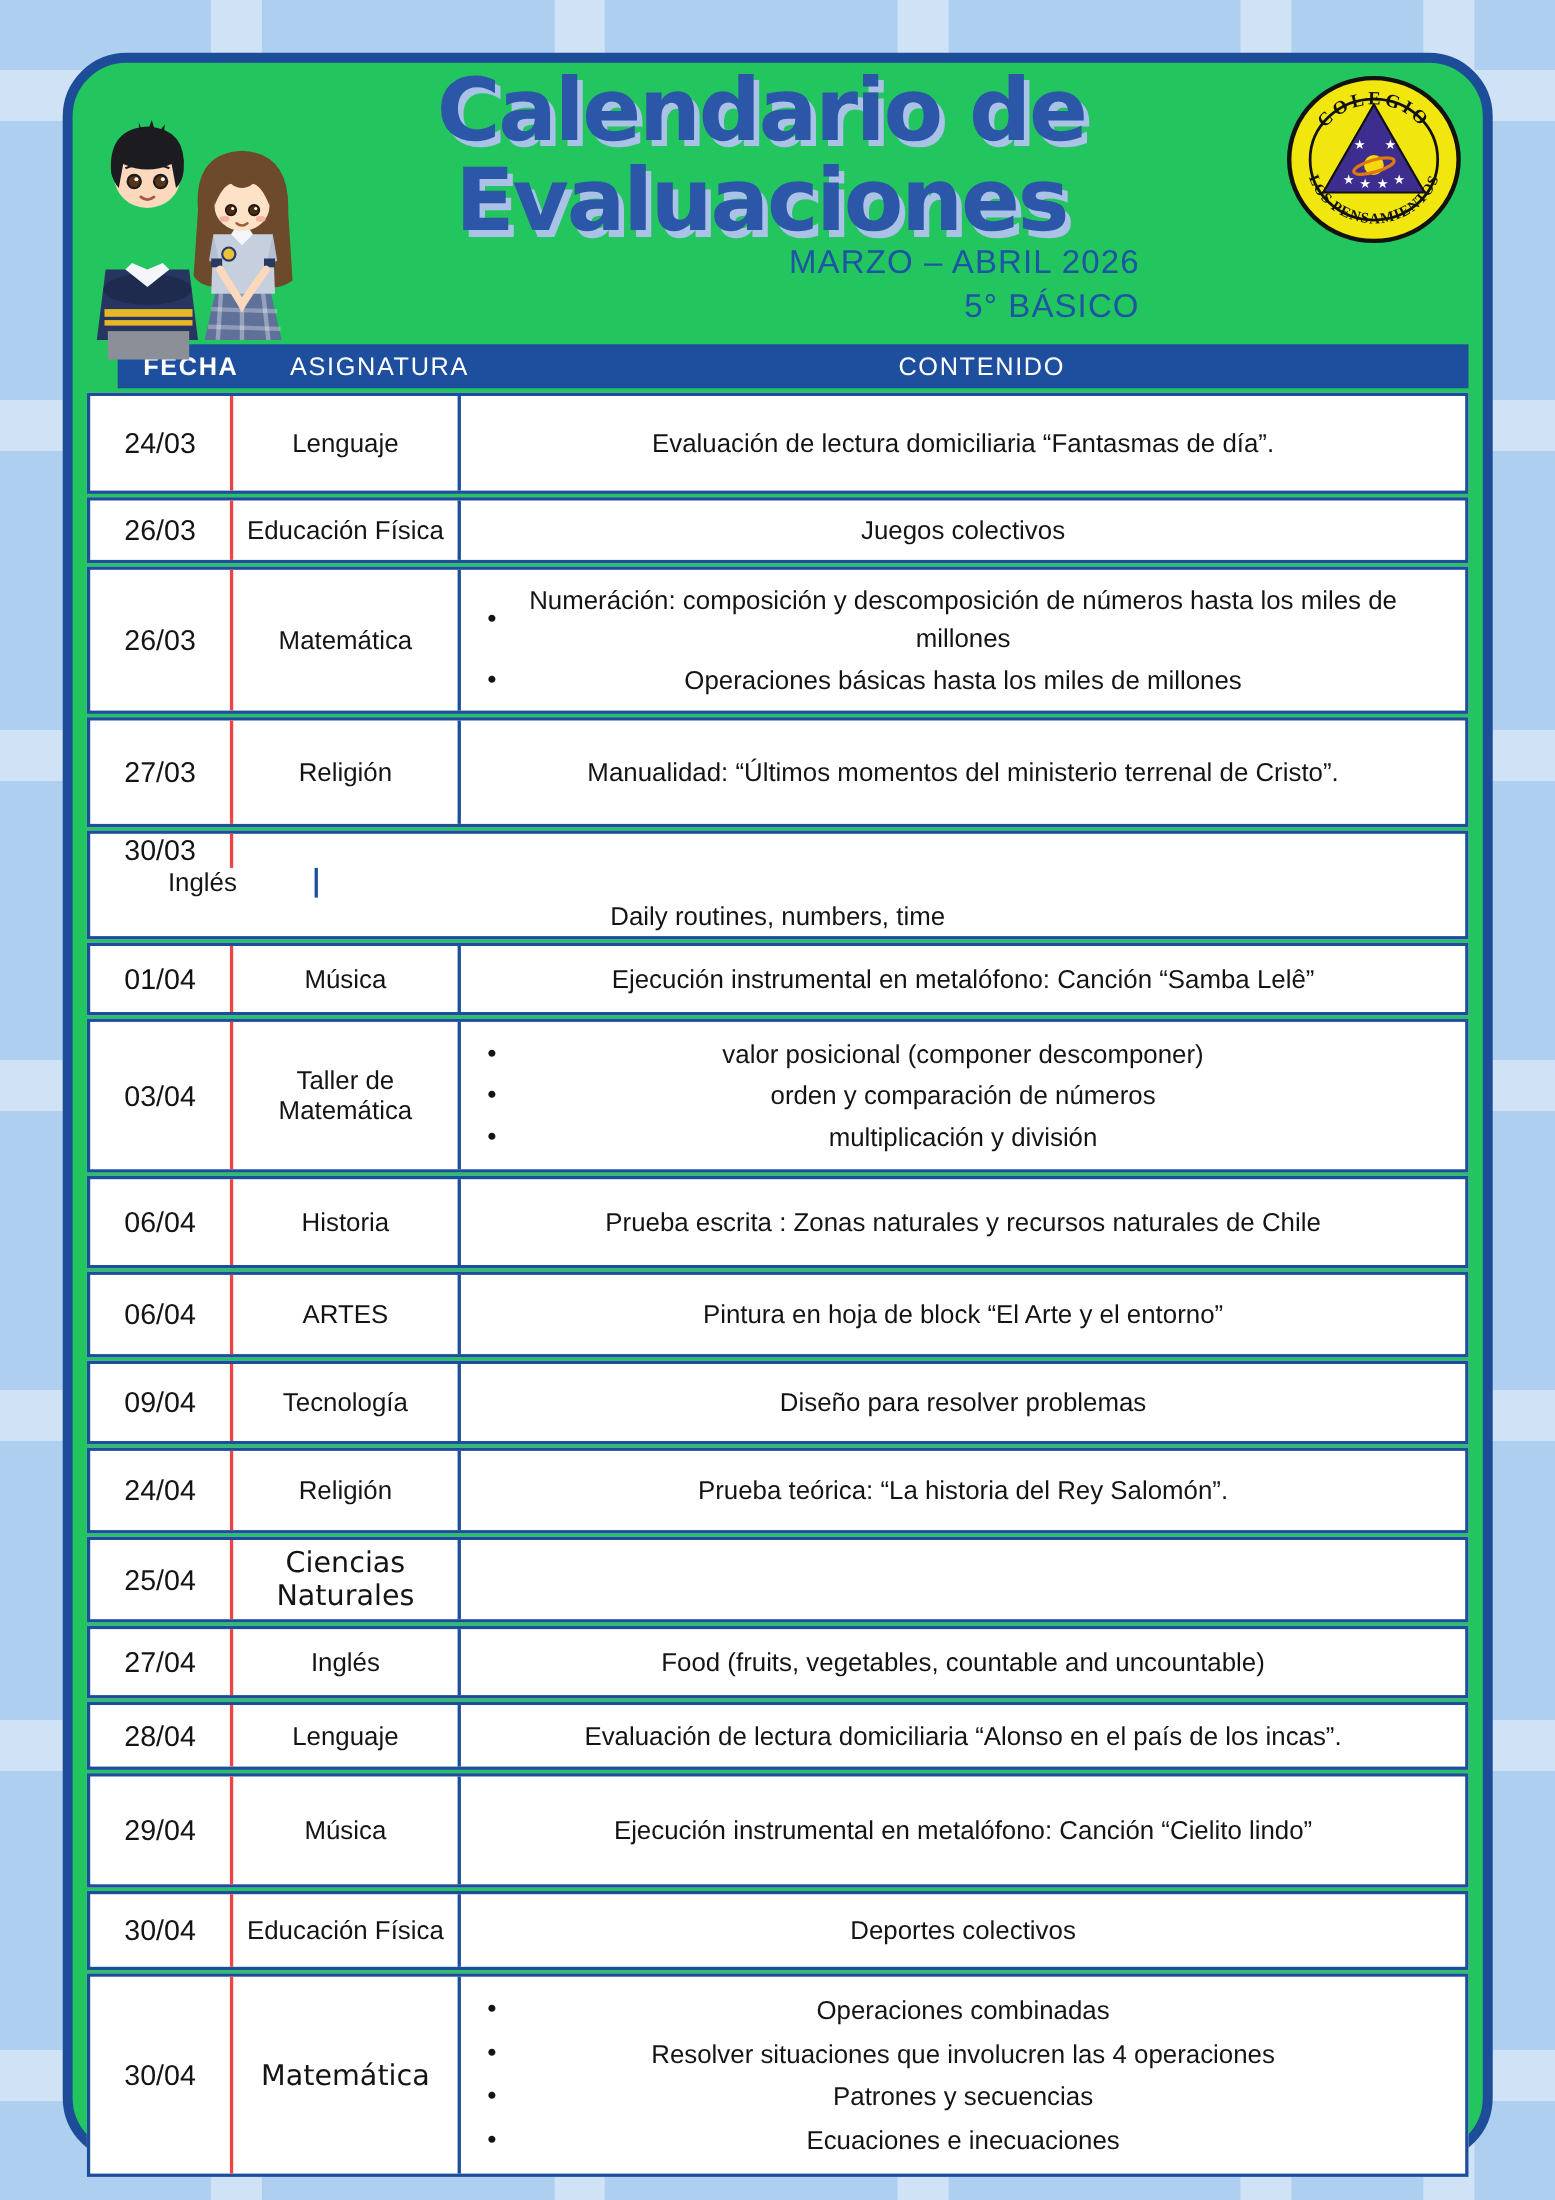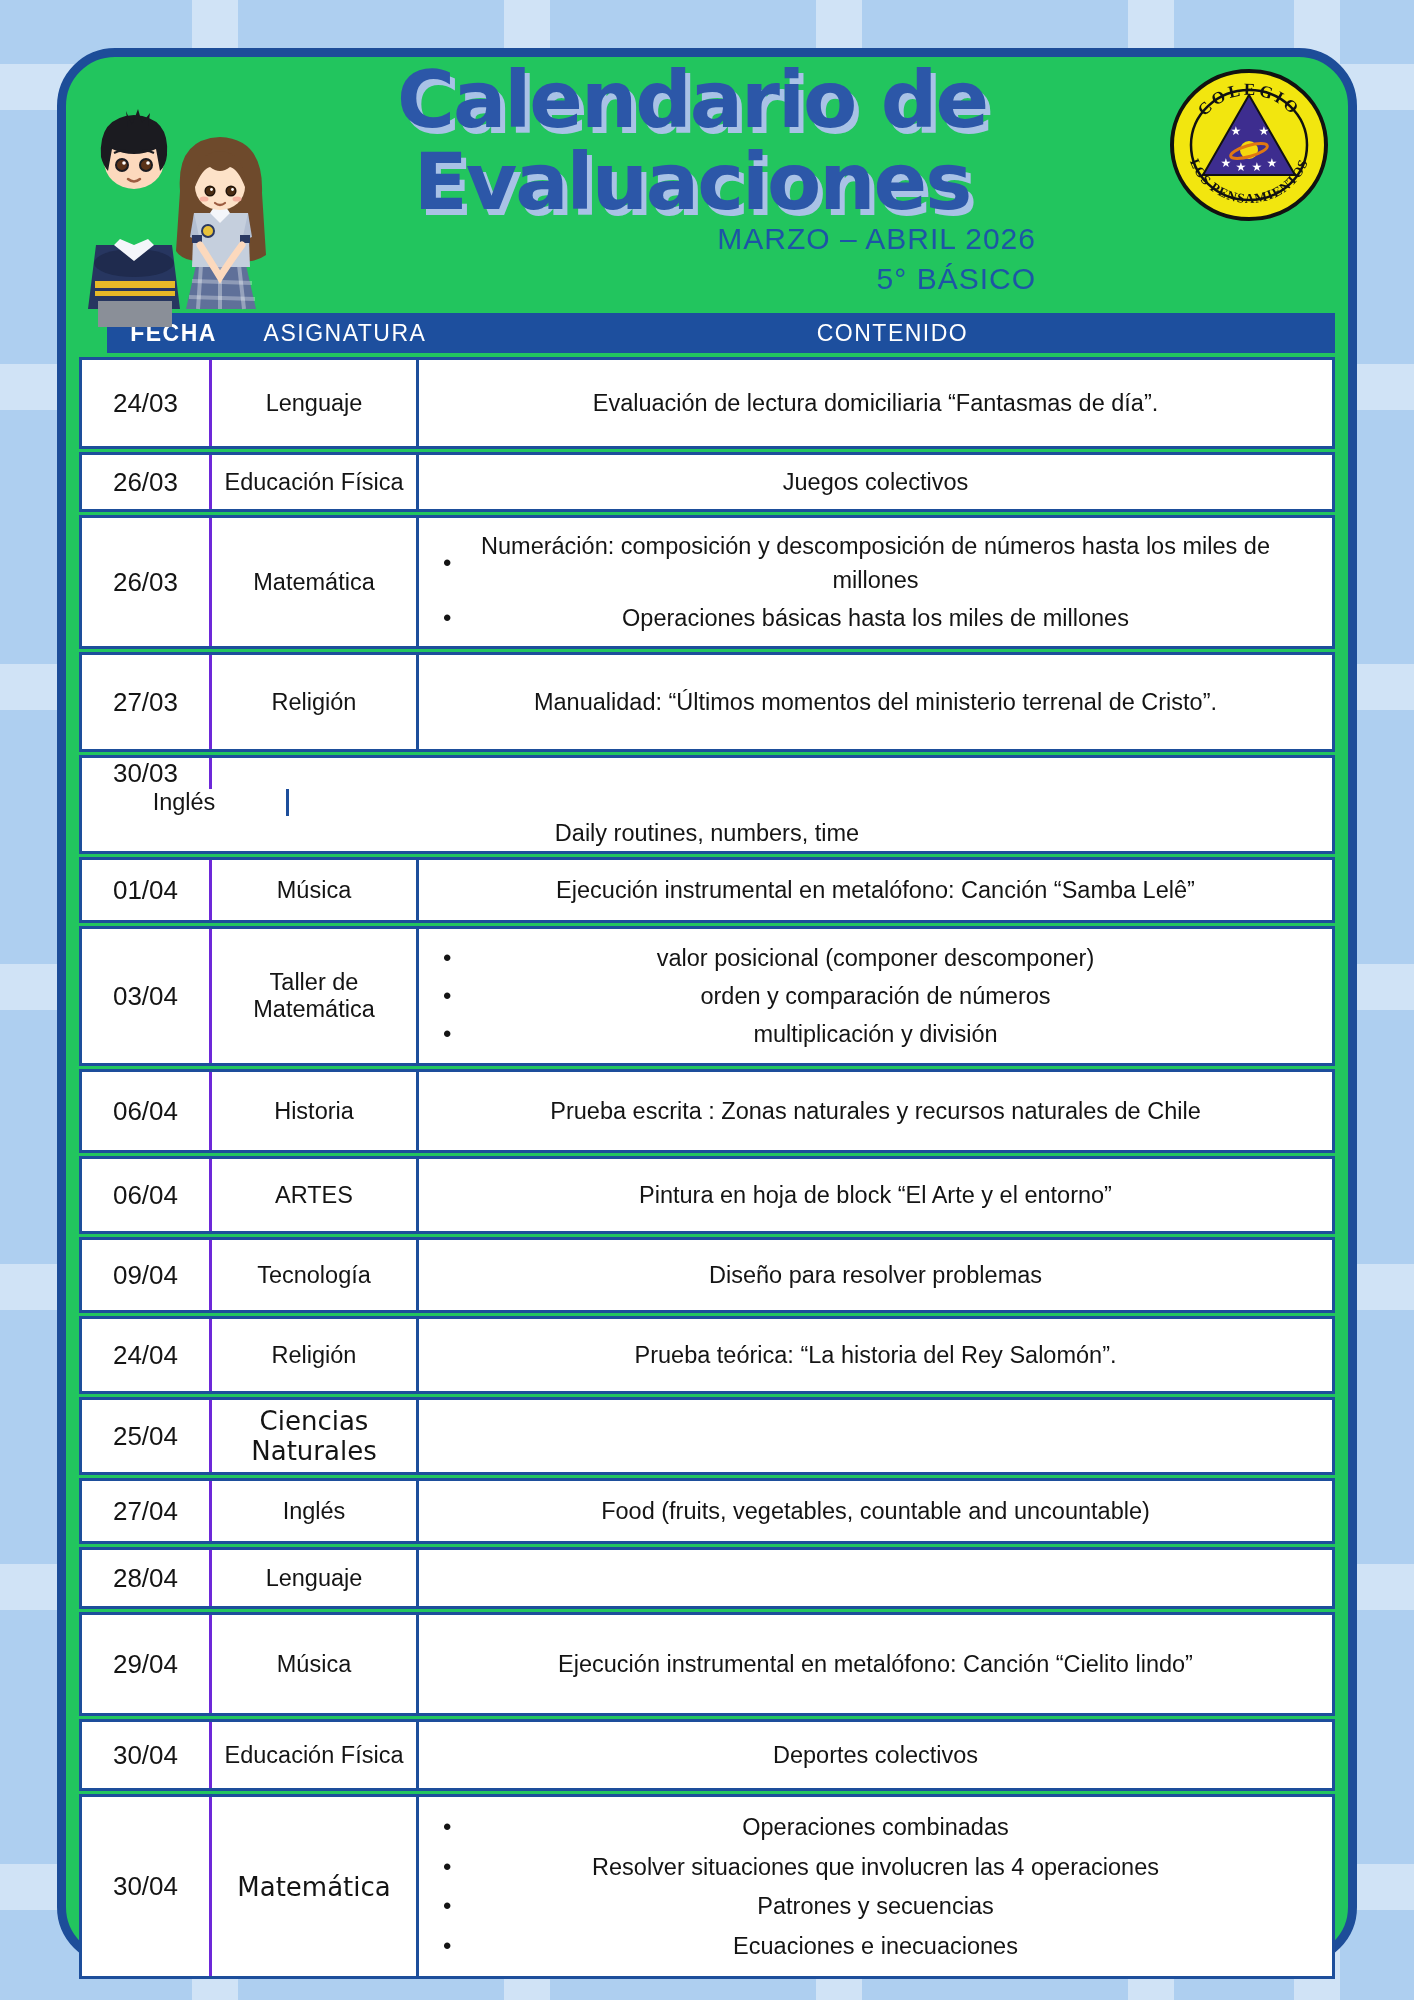--- a/index.html
+++ b/index.html
@@ -51,21 +51,21 @@
   .thead .h { text-align:center; font-size:23px; letter-spacing:1.5px; }
   .h.h-fecha { width:133px; font-weight:700; }
   .h.h-asig  { width:210px; font-weight:400; }
   .h.h-cont  { flex:1; font-weight:400; }
 
   .tbody { display:flex; flex-direction:column; gap:3px; }
   .trow {
     display:flex; border:3px solid #1d4e9b; background:#fff; align-items:stretch;
   }
   .cell { display:flex; align-items:center; justify-content:center; color:#141414; }
-  .cell.fecha { width:130px; border-right:3px solid #6d28d9; font-size:26px; text-align:center; }
+  .cell.fecha { width:130px; border-right:3px solid #ef4444; font-size:26px; text-align:center; }
   .cell.asig  { width:207px; border-right:3px solid #1d4e9b; font-size:23.5px; text-align:center; padding:0 2px; }
   .cell.cont  { flex:1; font-size:23.5px; text-align:center; padding:4px 14px; flex-direction:column; }
   .cell.cont.has-bullets { justify-content:space-evenly; align-items:stretch; padding:8px 10px; }
   .bline { display:flex; align-items:center; }
   .dot  { width:34px; text-align:left; padding-left:14px; font-size:24px; }
   .btxt { flex:1; text-align:center; padding-right:34px; line-height:1.45; }
 
   
   .trow:nth-child(1)  { min-height:92px; }
   .trow:nth-child(2)  { min-height:60px; }
@@ -282,20 +282,21 @@
 
   <div class="trow">
     <div class="cell fecha">27/04</div>
     <div class="cell asig">Inglés</div>
     <div class="cell cont">Food (fruits, vegetables, countable and uncountable)</div>
   </div>
 
   <div class="trow">
     <div class="cell fecha">28/04</div>
     <div class="cell asig">Lenguaje</div>
+    <div class="cell cont">Evaluación de lectura domiciliaria “Alonso en el país de los incas”.</div>
   </div>
 
   <div class="trow">
     <div class="cell fecha">29/04</div>
     <div class="cell asig">Música</div>
     <div class="cell cont">Ejecución instrumental en metalófono: Canción “Cielito lindo”</div>
   </div>
 
   <div class="trow">
     <div class="cell fecha">30/04</div>

